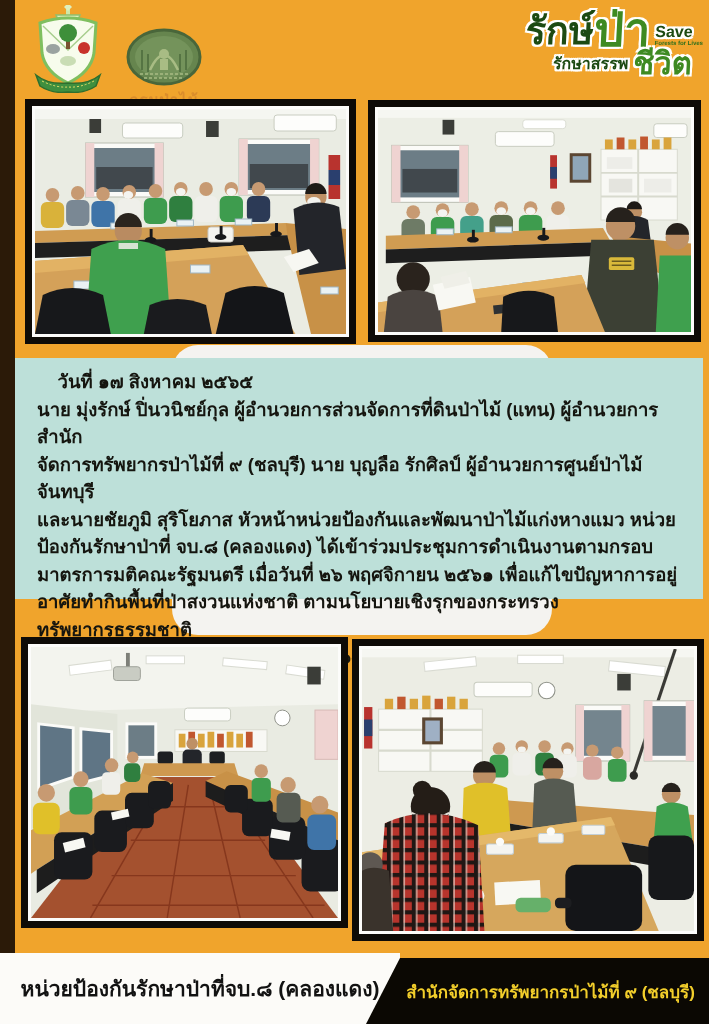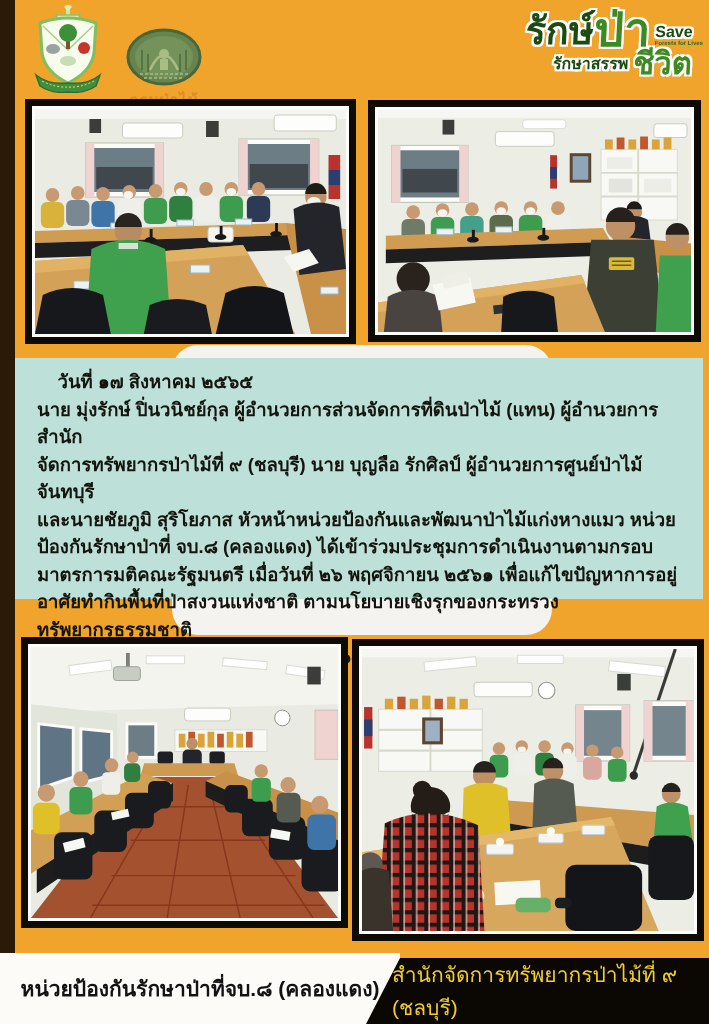--- a/index.html
+++ b/index.html
@@ -37,21 +37,21 @@
   .green-panel{position:absolute;left:15px;top:358px;width:688px;height:241px;background:#BDE0D9;z-index:2;box-sizing:border-box;padding:10px 16px 10px 22px;}
   .green-panel .para{white-space:pre-wrap;font-size:18.5px;line-height:27.5px;font-weight:700;color:#15150F;}
 
   
   .footer-left{position:absolute;left:0;top:953px;width:400px;height:71px;background:#FCFBF8;z-index:7;
                display:flex;flex-direction:column;align-items:center;justify-content:center;}
   .footer-left .fl1,.footer-left .fl2{font-size:21px;font-weight:700;color:#121212;line-height:31px;}
   .footer-right{position:absolute;left:366px;top:958px;width:343px;height:66px;background:#0B0803;z-index:8;
                 clip-path:polygon(34px 0,343px 0,343px 66px,0 66px);
                 display:flex;align-items:center;justify-content:center;padding-left:26px;box-sizing:border-box;}
-  .footer-right .fr1{font-size:21px;font-weight:400;color:#F2CE2B;}
+  .footer-right .fr1{font-size:17px;font-weight:700;color:#F2CE2B;}
 </style>
 </head>
 <body>
 
 <div class="page">
   <div class="side-strip"></div>
 
   <div class="crest">
     <svg viewBox="0 0 80 88">
       <rect x="38" y="0" width="4" height="10" fill="#CFE8A8"></rect>

